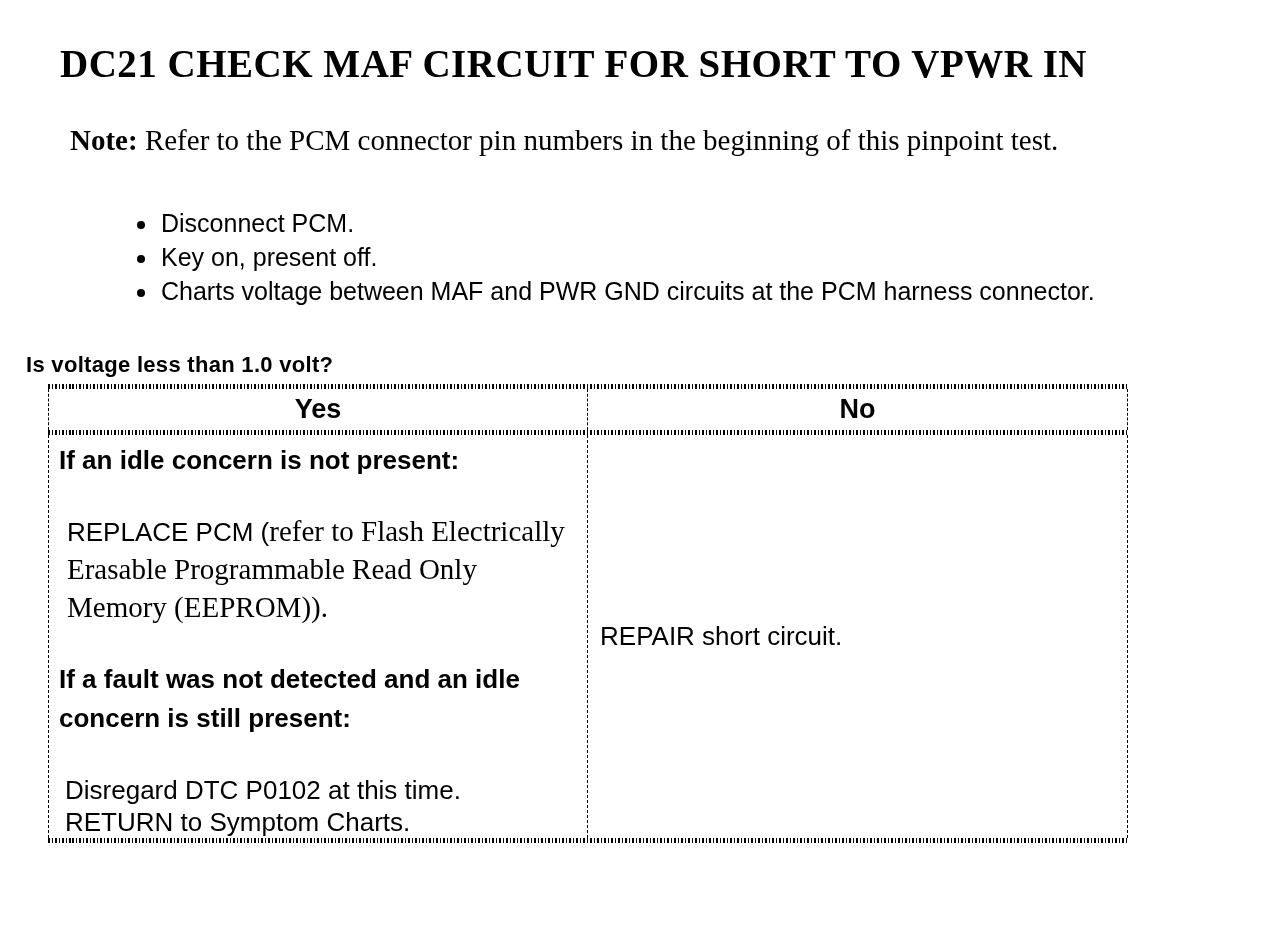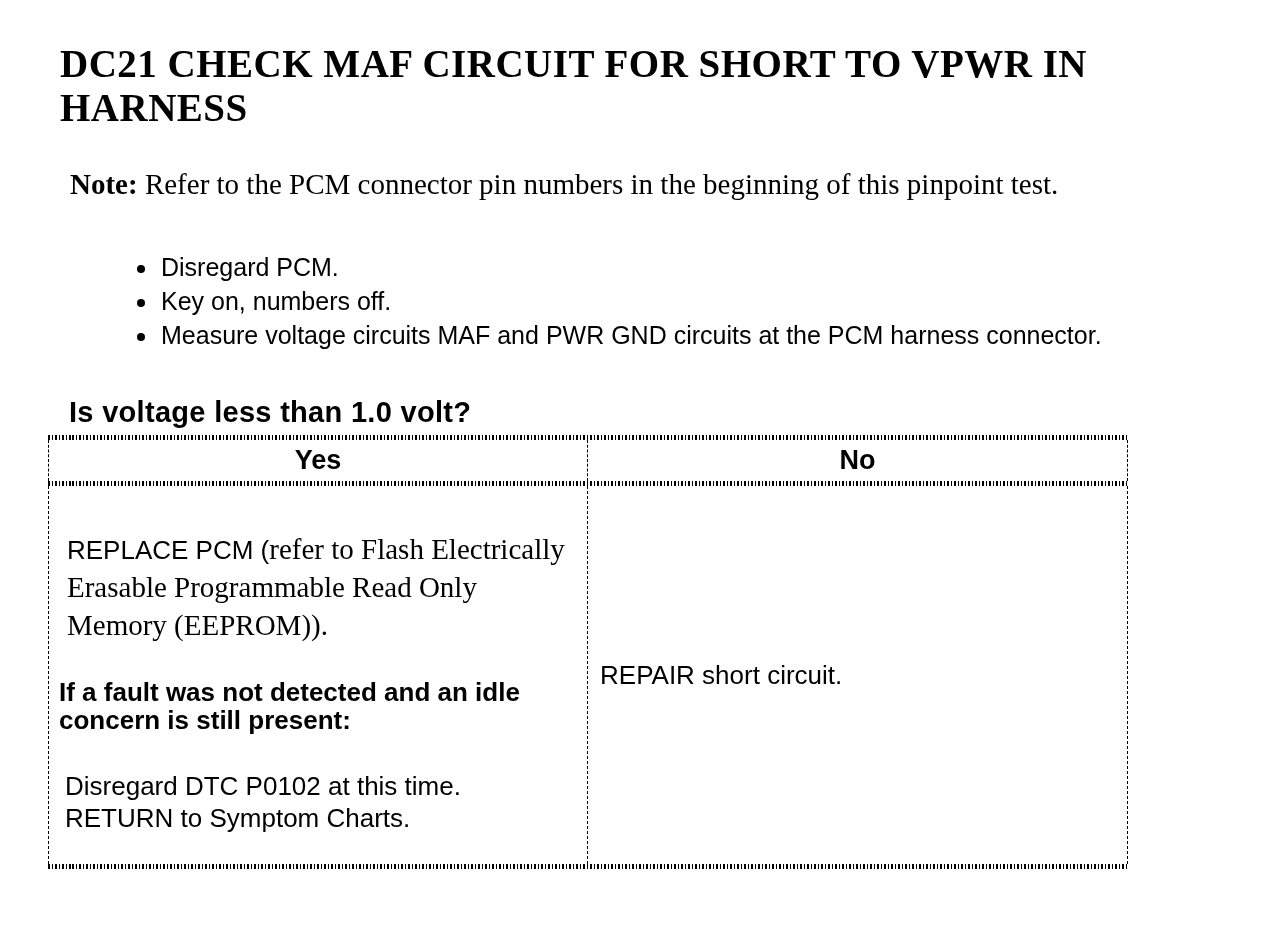--- a/index.html
+++ b/index.html
@@ -27,23 +27,23 @@
   ul.steps{
     margin:46px 0 0 143px;
     padding:0 0 0 16px;
     font-size:25px;
     line-height:34px;
   }
   ul.steps li{margin:0;padding-left:2px;}
 
   .question{
     font-weight:bold;
-    font-size:29px;
+    font-size:22px;
     letter-spacing:0.3px;
-    margin:44px 0 6px 69px;
+    margin:44px 0 6px 26px;
   }
 
   .ptable{width:1080px;margin:0 0 0 48px;}
   .hatch{
     height:5px;
     background:repeating-linear-gradient(90deg,#000 0 1.5px,transparent 1.5px 3.5px);
   }
   .trow{display:flex;}
   .tcell{width:560px;box-sizing:border-box;}
   .tcell.first{
@@ -54,54 +54,54 @@
   .thead-row .tcell{
     height:41px;
     display:flex;align-items:center;justify-content:center;
     font-weight:bold;font-size:27px;
   }
   .tbody-row .tcell{min-height:378px;}
   .cell-inner{padding:9px 14px 0 10px;font-size:26px;}
   .cell-bold{font-weight:bold;line-height:33px;margin:0;}
   .cell-replace{line-height:37px;margin:36px 0 0 8px;}
   .serif-part{font-family:"Liberation Serif",serif;font-size:29px;}
-  .cell-bold2{font-weight:bold;line-height:28px;margin:33px 0 0 0;width:505px;}
+  .cell-bold2{font-weight:bold;line-height:39px;margin:33px 0 0 0;width:505px;}
   .cell-plain{line-height:32px;margin:36px 0 0 6px;}
   .no-cell{display:flex;align-items:center;}
   .no-inner{padding-left:12px;font-size:26px;}
 </style>
 </head>
 <body>
 
 <div class="page-title">
   <div>DC21 CHECK MAF CIRCUIT FOR SHORT TO VPWR IN</div>
-  <div>HARNESS</div>
 </div>
 
 <div class="note-block"><span class="note-label">Note:</span><span> Refer to the PCM connector pin numbers in the beginning of this pinpoint test.</span>
 </div>
 
 <ul class="steps">
-  <li>Disregard PCM.</li>
-  <li>Key on, numbers off.</li>
-  <li>Measure voltage circuits MAF and PWR GND circuits at the PCM harness connector.</li>
+  <li>Disconnect PCM.</li>
+  <li>Key on, present off.</li>
+  <li>Charts voltage between MAF and PWR GND circuits at the PCM harness connector.</li>
 </ul>
 
 <div class="question">Is voltage less than 1.0 volt?</div>
 
 <div class="ptable">
   <div class="hatch"></div>
   <div class="trow thead-row">
     <div class="tcell first">Yes</div>
     <div class="tcell last">No</div>
   </div>
   <div class="hatch"></div>
   <div class="trow tbody-row">
     <div class="tcell first">
       <div class="cell-inner">
+        <p class="cell-bold">If an idle concern is not present:</p>
         <p class="cell-replace"><span>REPLACE PCM (</span><span class="serif-part">refer to Flash Electrically Erasable Programmable Read Only Memory (EEPROM)).</span></p>
         <p class="cell-bold2">If a fault was not detected and an idle concern is still present:</p>
         <p class="cell-plain"><span>Disregard DTC P0102 at this time.</span><br><span>RETURN to Symptom Charts.</span></p>
       </div>
     </div>
     <div class="tcell last no-cell">
       <div class="no-inner">REPAIR short circuit.</div>
     </div>
   </div>
   <div class="hatch"></div>

